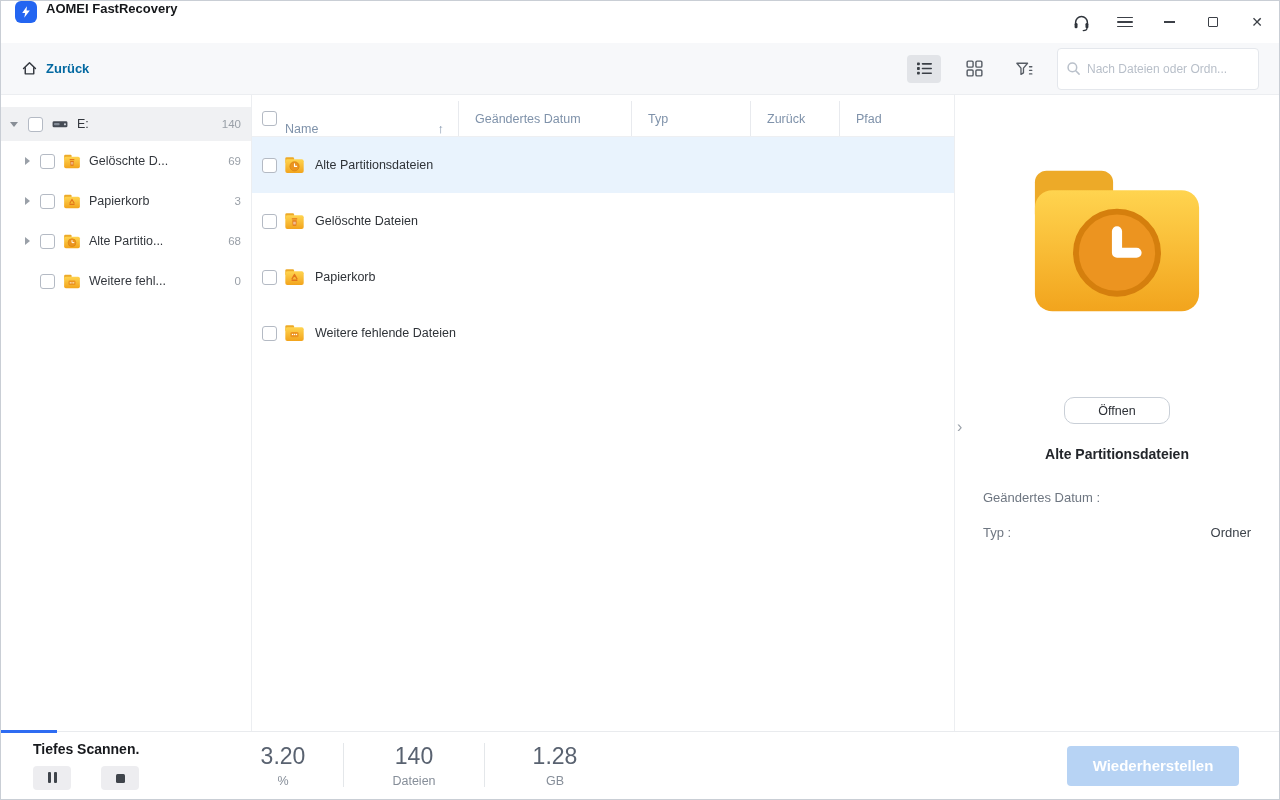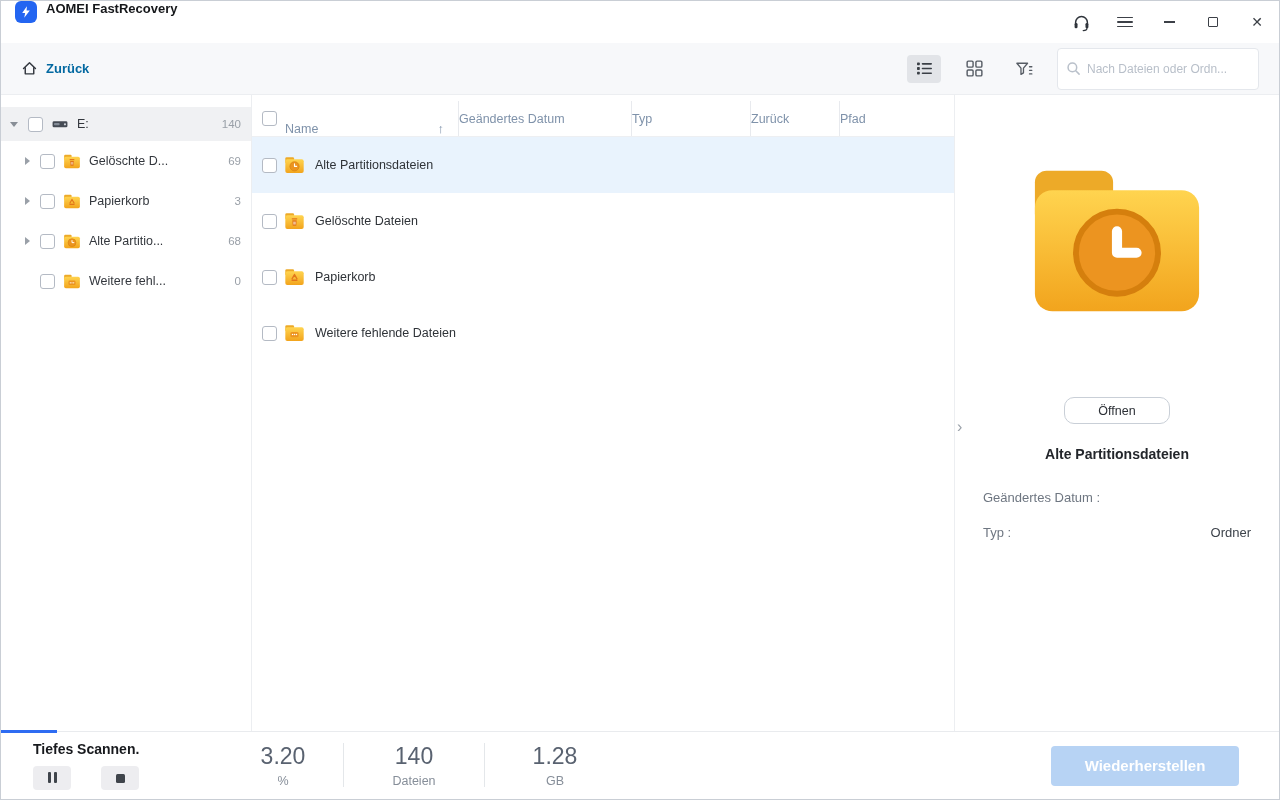--- a/index.html
+++ b/index.html
@@ -49,21 +49,21 @@
   .cb { width: 15px; height: 15px; border: 1.5px solid #b4bac4; border-radius: 3px; background: #fff; flex: 0 0 auto; display: inline-block; }
   .t-root .cb { margin-left: 10px; }
   .t-item .cb { margin-left: 8px; }
   .ic16 { width: 18px; height: 17px; margin-left: 8px; flex: 0 0 auto; }
   .t-lbl { margin-left: 8px; font-size: 12.5px; color: #33373d; white-space: nowrap; overflow: hidden; flex: 1; }
   .t-cnt { font-size: 11.5px; color: #9aa0a8; margin-left: 6px; flex: 0 0 auto; }
 
   
   .list-header { display: flex; align-items: center; height: 36px; margin-top: 6px; color: #7f92aa; font-size: 12.5px; border-bottom: 1px solid #edeff2; }
   .lh-cell { height: 100%; display: flex; align-items: center; flex: 0 0 auto; }
-  .lh-cell.sep { border-left: 1px solid #e8eaee; padding-left: 0; }
+  .lh-cell.sep { border-left: 1px solid #e8eaee; padding-left: 16px; }
   .w-check { width: 33px; padding-left: 10px; }
   .w-name { width: 173px; align-items: flex-end; }
   .w-date { width: 173px; }
   .w-typ  { width: 119px; }
   .w-size { width: 89px; }
   .w-path { flex: 1 1 auto; }
   .sort { margin-left: auto; margin-right: 14px; font-size: 13px; color: #7f92aa; }
   .f-row { height: 56px; display: flex; align-items: center; }
   .f-row.sel { background: #e9f3fd; }
   .f-row .cb { margin-left: 10px; }
@@ -89,21 +89,21 @@
   .ctrl-btn { width: 38px; height: 24px; background: #ededf0; border: none; border-radius: 4px; display: flex; align-items: center; justify-content: center; }
   .pause-ic i { display: inline-block; width: 3px; height: 11px; background: #3f444b; margin: 0 1.5px; border-radius: 1px; }
   .stop-ic { display: inline-block; width: 9px; height: 9px; background: #3f444b; border-radius: 1.5px; }
   .stats { display: flex; }
   .stat { text-align: center; }
   .stat.s1 { width: 120px; }
   .stat.s2, .stat.s3 { width: 140px; }
   .stat-val { font-size: 23px; color: #596270; }
   .stat-unit { font-size: 12.5px; color: #868e99; margin-top: 4px; }
   .vdiv { width: 1px; height: 44px; background: #e4e7ea; }
-  .recover-btn { margin-left: auto; margin-right: 40px; width: 188px; height: 40px; border: none; border-radius: 4px; background: #b7d3f4; color: #fff; font-size: 15px; font-weight: bold; font-family: inherit; }
+  .recover-btn { margin-left: auto; margin-right: 40px; width: 172px; height: 40px; border: none; border-radius: 4px; background: #b7d3f4; color: #fff; font-size: 15px; font-weight: bold; font-family: inherit; }
 
   .defs-svg { position: absolute; width: 0; height: 0; }
 </style>
 </head>
 <body>
 
 <svg class="defs-svg" aria-hidden="true">
   <defs>
     <linearGradient id="gold" x1="0" y1="0" x2="0" y2="1">
       <stop offset="0" stop-color="#ffd44f"></stop>

